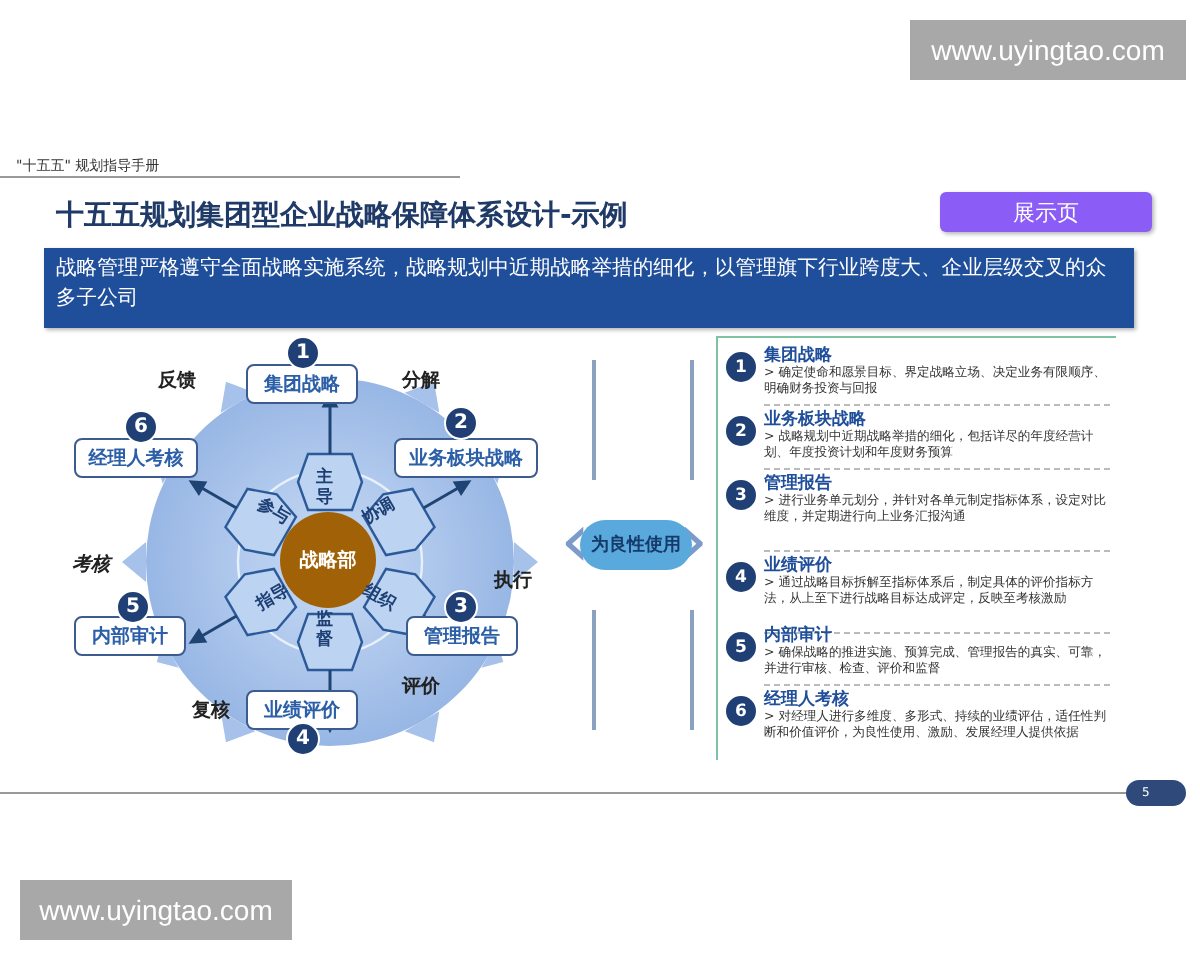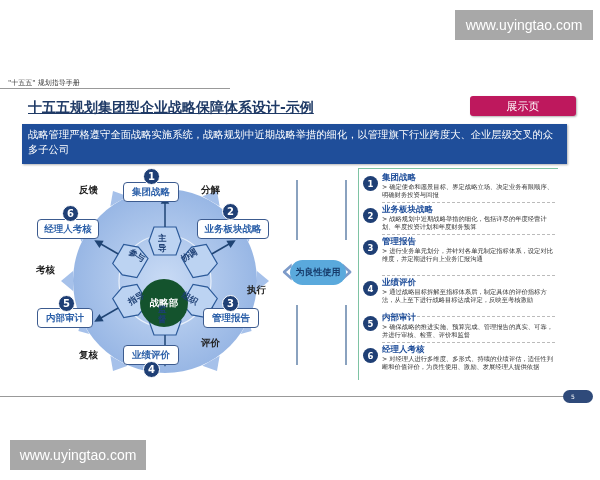--- a/index.html
+++ b/index.html
@@ -7,34 +7,34 @@
     font-family:"DejaVu Sans","Liberation Sans",sans-serif; position:relative; }
   .wm { position:absolute; background:#a8a8a8; color:#fff; font-family:"Liberation Sans",sans-serif;
     font-size:14px; display:flex; align-items:center; justify-content:center; }
   .wm-top { left:455px; top:10px; width:138px; height:30px; }
   .wm-bot { left:10px; top:440px; width:136px; height:30px; }
   .handbook { position:absolute; left:8px; top:78px; font-size:7px; color:#333; }
   .handbook-line { position:absolute; left:0; top:88px; width:230px; height:1px; background:#999; }
   .title-bar { position:absolute; left:12px; top:97px; width:300px; height:22px; display:flex; align-items:center; }
   .sq1 { width:14px; height:19px; background:#2f4a7a; margin-right:4px; }
   .sq2 { width:5px; height:19px; background:#2f4a7a; margin-right:12px; }
-  .title { font-size:14px; font-weight:bold; color:#1f3a66; white-space:nowrap;text-decoration:underline; }
-  .show-btn { position:absolute; left:470px; top:96px; width:106px; height:20px; background:#be185d;
+  .title { font-size:14px; font-weight:bold; color:#1f3a66; white-space:nowrap; }
+  .show-btn { position:absolute; left:470px; top:96px; width:106px; height:20px; background:#8b5cf6;
     color:#fff; font-size:11px; border-radius:3px; display:flex; align-items:center; justify-content:center;
     box-shadow:1px 1px 2px rgba(0,0,0,0.3); }
   .desc { position:absolute; left:22px; top:124px; width:545px; height:40px; background:#1f4e9a;
     color:#fff; font-size:10.3px; line-height:15px; padding:3px 6px; box-shadow:1px 1px 2px rgba(0,0,0,0.3); }
   .label-plain { position:absolute; font-size:9.5px; font-weight:bold; color:#222; }
   .node { position:absolute; height:20px; border:1.5px solid #3c5b8f; border-radius:4px; background:#fff;
     color:#2b5fa8; font-size:9.5px; font-weight:bold; display:flex; align-items:center; justify-content:center;
     white-space:nowrap; }
   .num { position:absolute; width:17px; height:17px; border-radius:50%; background:#1f3f75; color:#fff;
     font-size:10px; font-weight:bold; display:flex; align-items:center; justify-content:center; border:1.5px solid #fff; }
-  .hub { position:absolute; left:139px; top:269px; width:50px; height:50px; border-radius:50%; background:#14532d;
-    color:#fff; font-size:9.5px; font-weight:bold; display:flex; align-items:center; justify-content:center;margin-top:23px; }
+  .hub { position:absolute; left:139px; top:269px; width:50px; height:50px; border-radius:50%; background:#a16207;
+    color:#fff; font-size:9.5px; font-weight:bold; display:flex; align-items:center; justify-content:center; }
   .petal { position:absolute; font-size:8.5px; color:#1d3f74; font-weight:bold; }
   
   .vline { position:absolute; width:1.5px; background:#8aa2bf; }
   .guard { position:absolute; left:290px; top:260px; width:56px; height:25px; border-radius:13px; background:#5aa9dc;
     color:#163b6b; font-size:9px; font-weight:bold; display:flex; align-items:center; justify-content:center; }
   .chev { position:absolute; font-size:38px; color:#7d9bc9; line-height:1; }
   
   .panel { position:absolute; left:358px; top:168px; width:200px; height:212px; border-left:1.5px solid #7ec3a3;
     border-top:1.5px solid #7ec3a3; }
   .item { position:absolute; left:0; width:200px; }
@@ -144,22 +144,22 @@
 
 <div class="node" style="left:37px;top:308px;width:56px;">内部审计</div>
 <div class="num" style="left:58px;top:295px;">5</div>
 
 <div class="node" style="left:37px;top:219px;width:62px;">经理人考核</div>
 <div class="num" style="left:62px;top:205px;">6</div>
 
 <div class="label-plain" style="left:201px;top:184px;">分解</div>
 <div class="label-plain" style="left:247px;top:284px;">执行</div>
 <div class="label-plain" style="left:201px;top:337px;">评价</div>
-<div class="label-plain" style="left:79px;top:349px;text-align:right;">复核</div>
-<div class="label-plain" style="left:36px;top:264px;">考核</div>
+<div class="label-plain" style="left:96px;top:349px;text-align:right;">复核</div>
+<div class="label-plain" style="left:36px;top:276px;font-style:italic;">考核</div>
 <div class="label-plain" style="left:79px;top:184px;">反馈</div>
 
 <div class="vline" style="left:296px;top:180px;height:60px;"></div>
 <div class="vline" style="left:296px;top:305px;height:60px;"></div>
 <div class="vline" style="left:345px;top:180px;height:60px;"></div>
 <div class="vline" style="left:345px;top:305px;height:60px;"></div>
 <div class="chev" style="left:280px;top:251px;">‹</div>
 <div class="chev" style="left:339px;top:251px;">›</div>
 <div class="guard">为良性使用</div>
 

